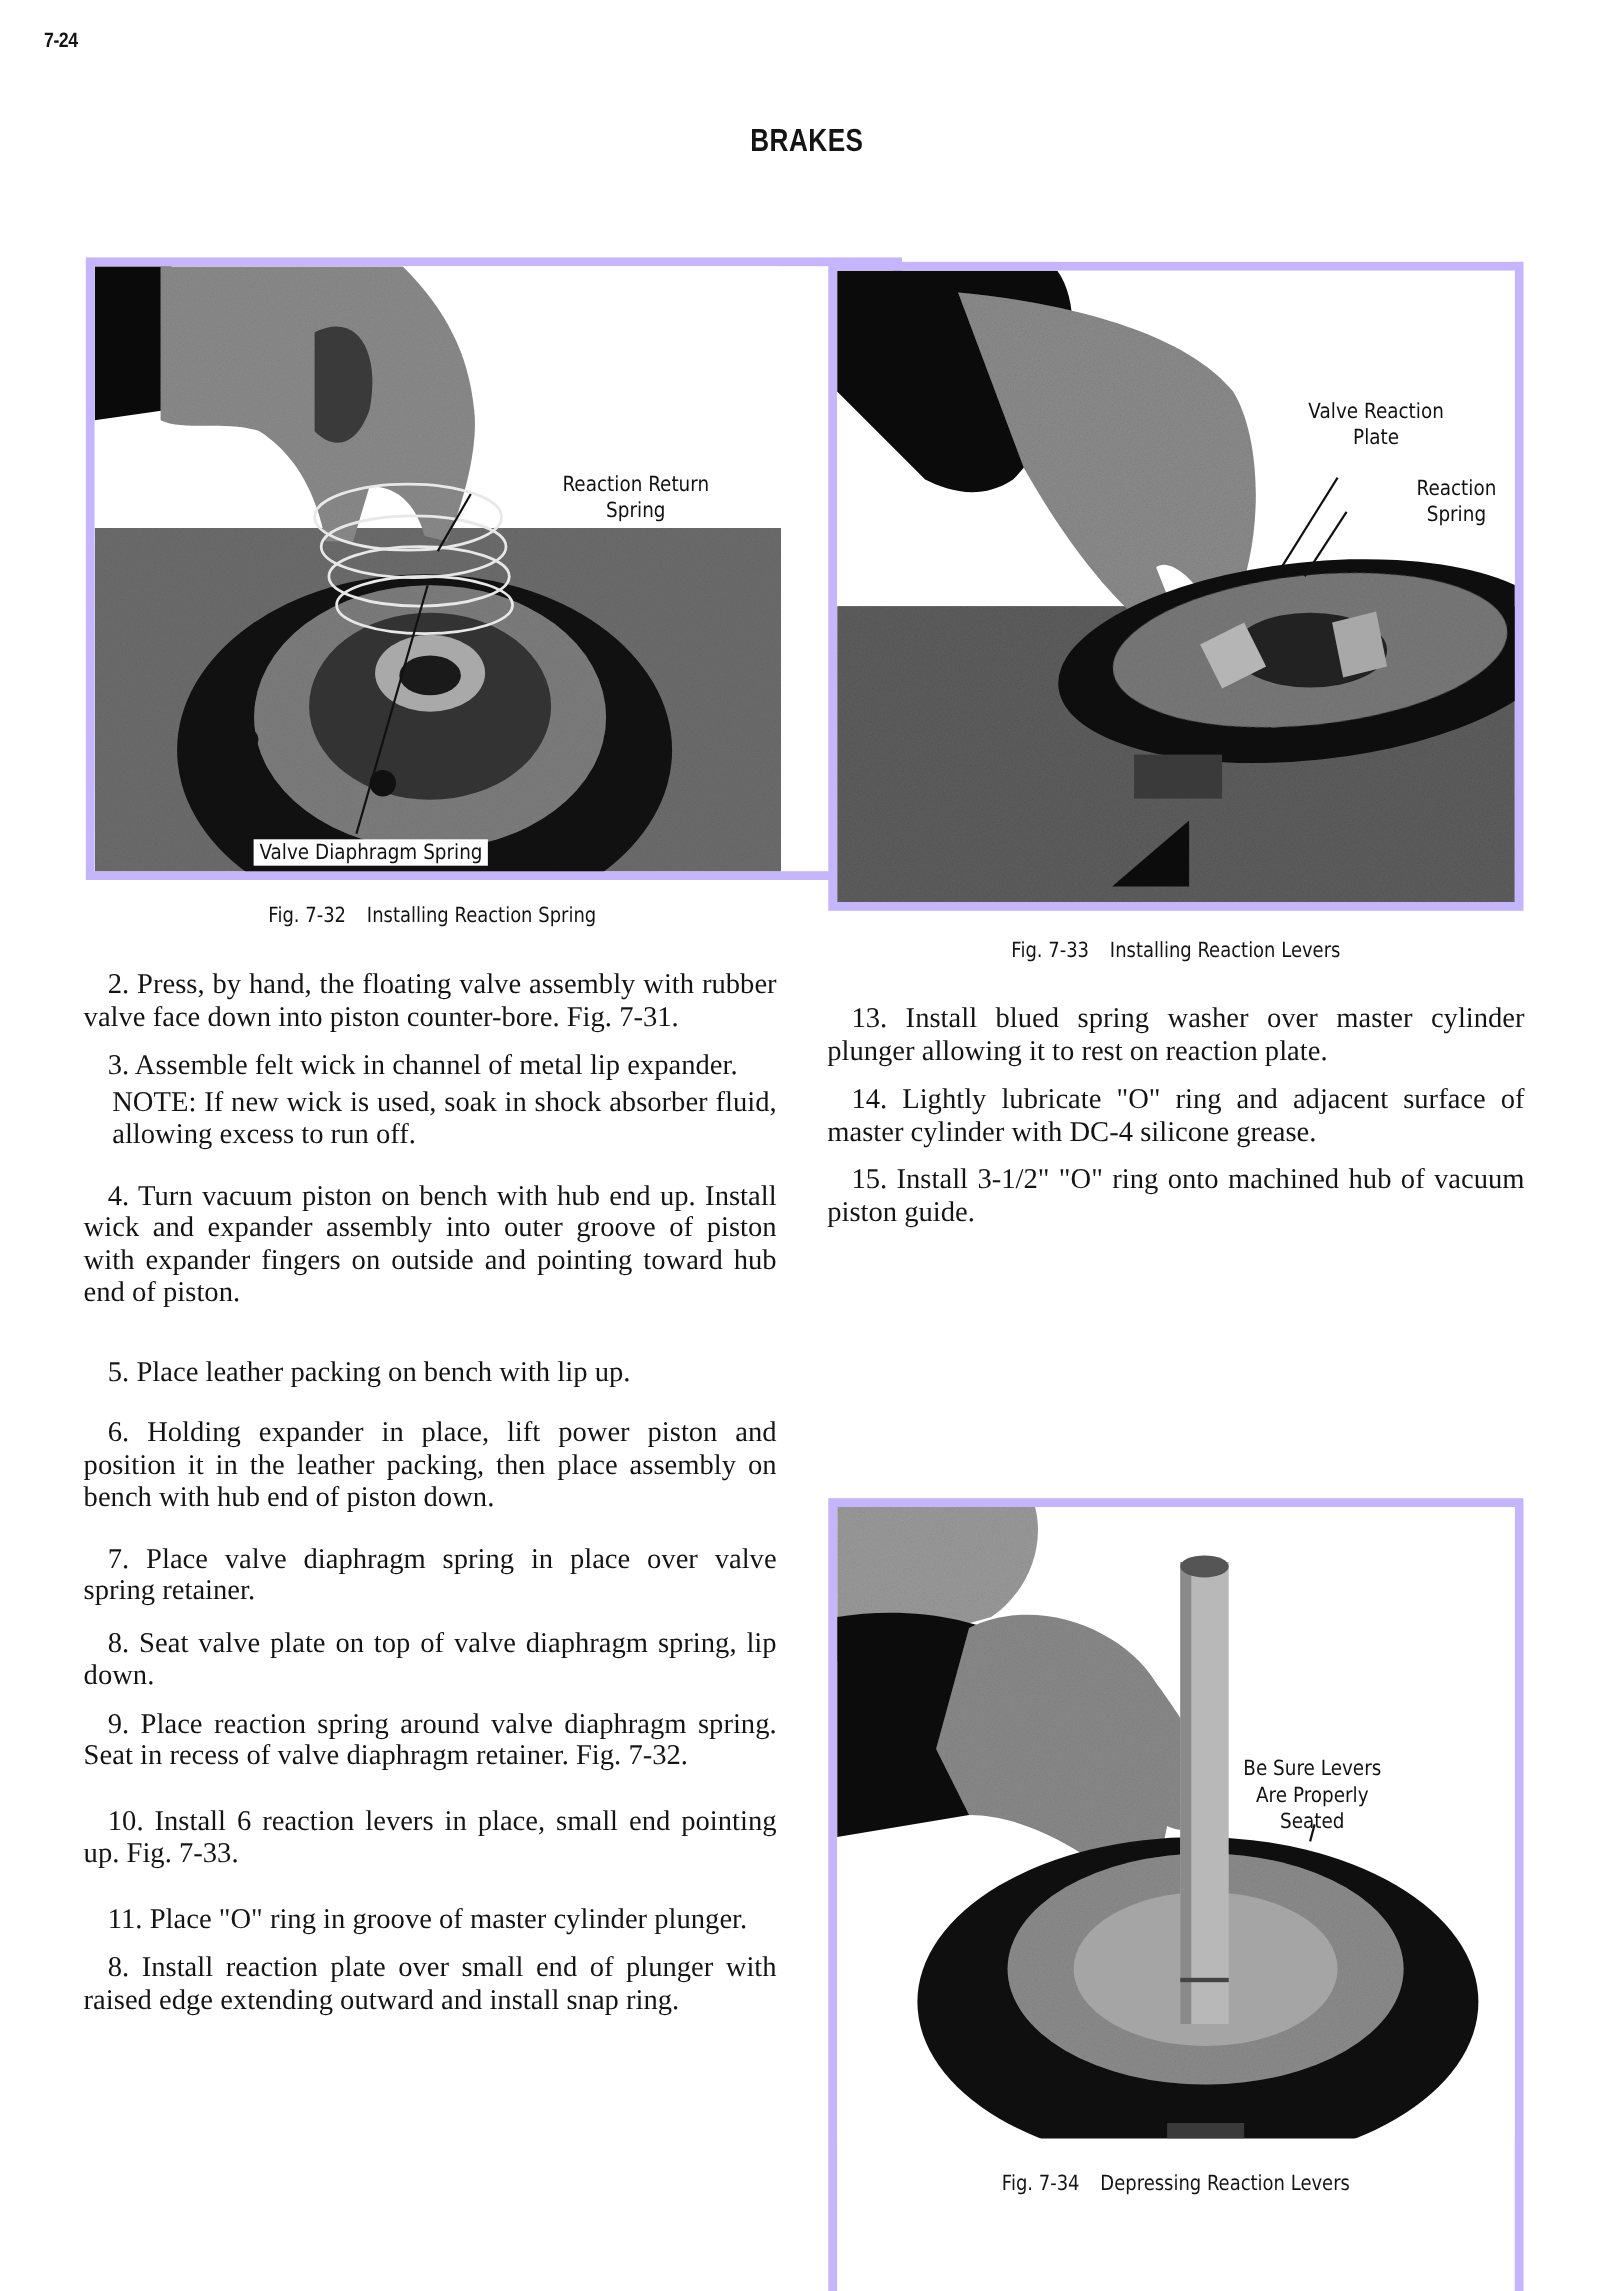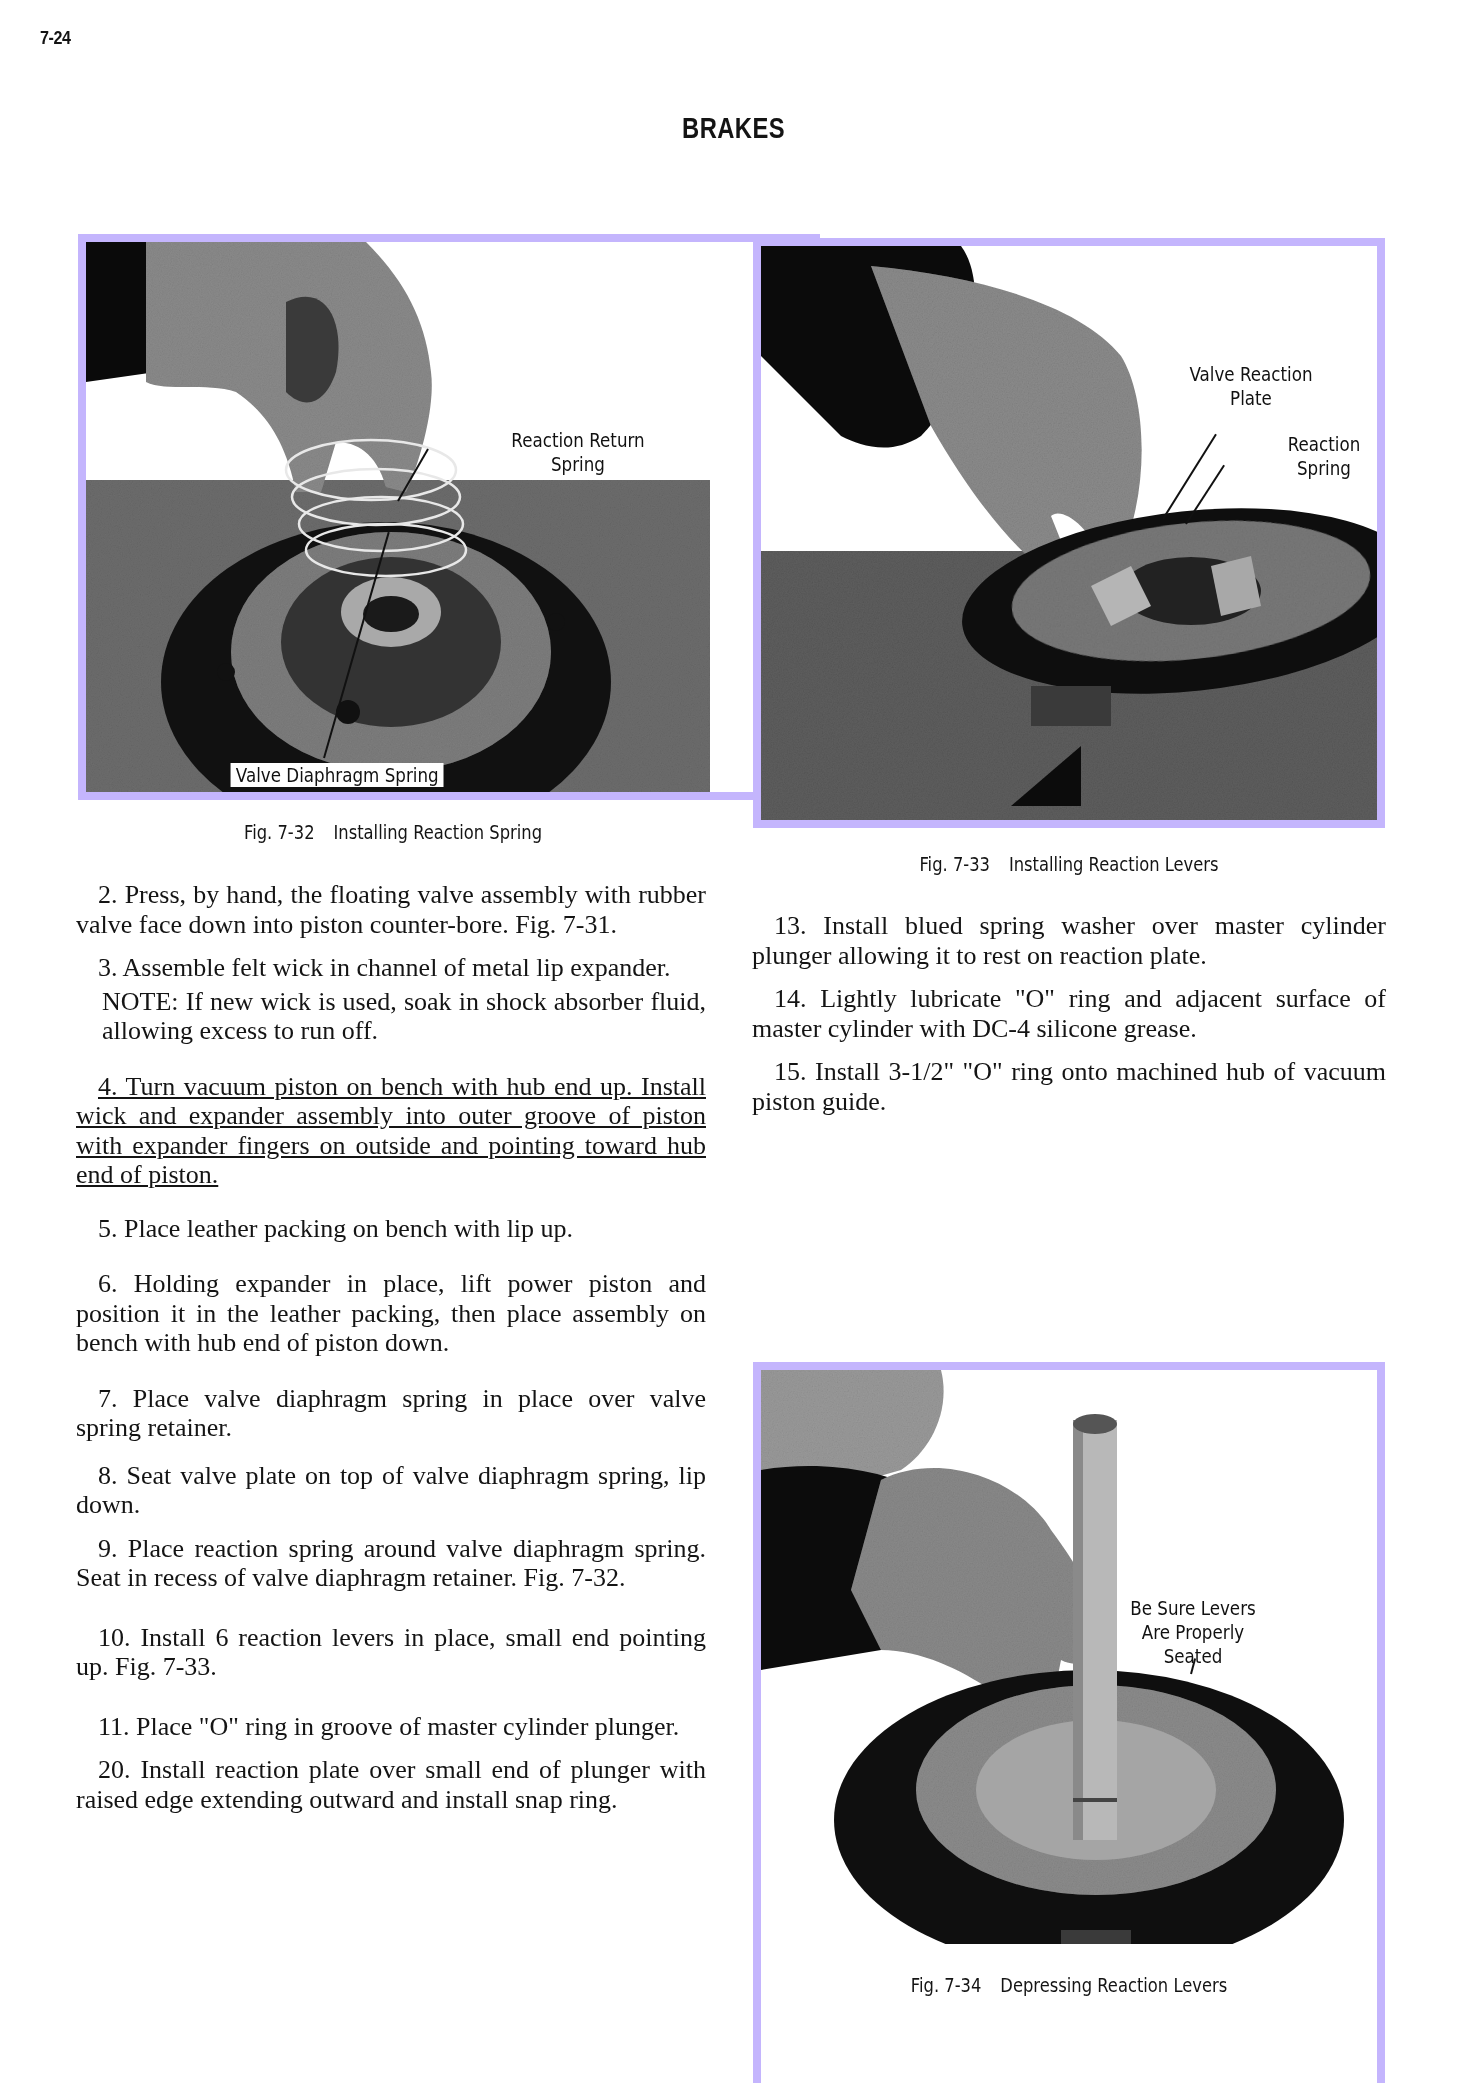--- a/index.html
+++ b/index.html
@@ -109,29 +109,29 @@
   <div class="leader" style="left:425px; top:277px; width:70px; transform:rotate(-57deg);"></div>
 </div>
 <div class="caption" style="left:753px; width:632px; top:853px;">
   <span class="fignum">Fig. 7-33</span><span>Installing Reaction Levers</span>
 </div>
 
 <div class="column" style="left:76px; top:880px; width:630px;">
   <p class="para" style="margin-bottom:14px;">2. Press, by hand, the floating valve assembly with rubber valve face down into piston counter-bore. Fig. 7-31.</p>
   <p class="para" style="margin-bottom:4px;">3. Assemble felt wick in channel of metal lip expander.</p>
   <p class="para note" style="margin-bottom:26px;">NOTE: If new wick is used, soak in shock absorber fluid, allowing excess to run off.</p>
-  <p class="para" style="margin-bottom:24px;text-decoration:underline;">4. Turn vacuum piston on bench with hub end up. Install wick and expander assembly into outer groove of piston with expander fingers on outside and pointing toward hub end of piston.</p>
+  <p class="para" style="margin-bottom:42px;">4. Turn vacuum piston on bench with hub end up. Install wick and expander assembly into outer groove of piston with expander fingers on outside and pointing toward hub end of piston.</p>
   <p class="para" style="margin-bottom:26px;">5. Place leather packing on bench with lip up.</p>
   <p class="para" style="margin-bottom:26px;">6. Holding expander in place, lift power piston and position it in the leather packing, then place assembly on bench with hub end of piston down.</p>
   <p class="para" style="margin-bottom:18px;">7. Place valve diaphragm spring in place over valve spring retainer.</p>
   <p class="para" style="margin-bottom:14px;">8. Seat valve plate on top of valve diaphragm spring, lip down.</p>
   <p class="para" style="margin-bottom:30px;">9. Place reaction spring around valve diaphragm spring. Seat in recess of valve diaphragm retainer. Fig. 7-32.</p>
   <p class="para" style="margin-bottom:30px;">10. Install 6 reaction levers in place, small end pointing up. Fig. 7-33.</p>
   <p class="para" style="margin-bottom:14px;">11. Place "O" ring in groove of master cylinder plunger.</p>
-  <p class="para">20. Install reaction plate over small end of plunger with raised edge extending outward and install snap ring.</p>
+  <p class="para">8. Install reaction plate over small end of plunger with raised edge extending outward and install snap ring.</p>
 </div>
 
 <div class="column" style="left:752px; top:911px; width:634px;">
   <p class="para" style="margin-bottom:14px;">13. Install blued spring washer over master cylinder plunger allowing it to rest on reaction plate.</p>
   <p class="para" style="margin-bottom:14px;">14. Lightly lubricate "O" ring and adjacent surface of master cylinder with DC-4 silicone grease.</p>
   <p class="para" style="margin-bottom:30px;">15. Install 3-1/2" "O" ring onto machined hub of vacuum piston guide.</p>
 </div>
 
 <div class="figure" style="left:753px; top:1362px; width:632px; height:751px;">
   <svg class="photo" width="626" height="574" viewBox="0 0 626 574">

